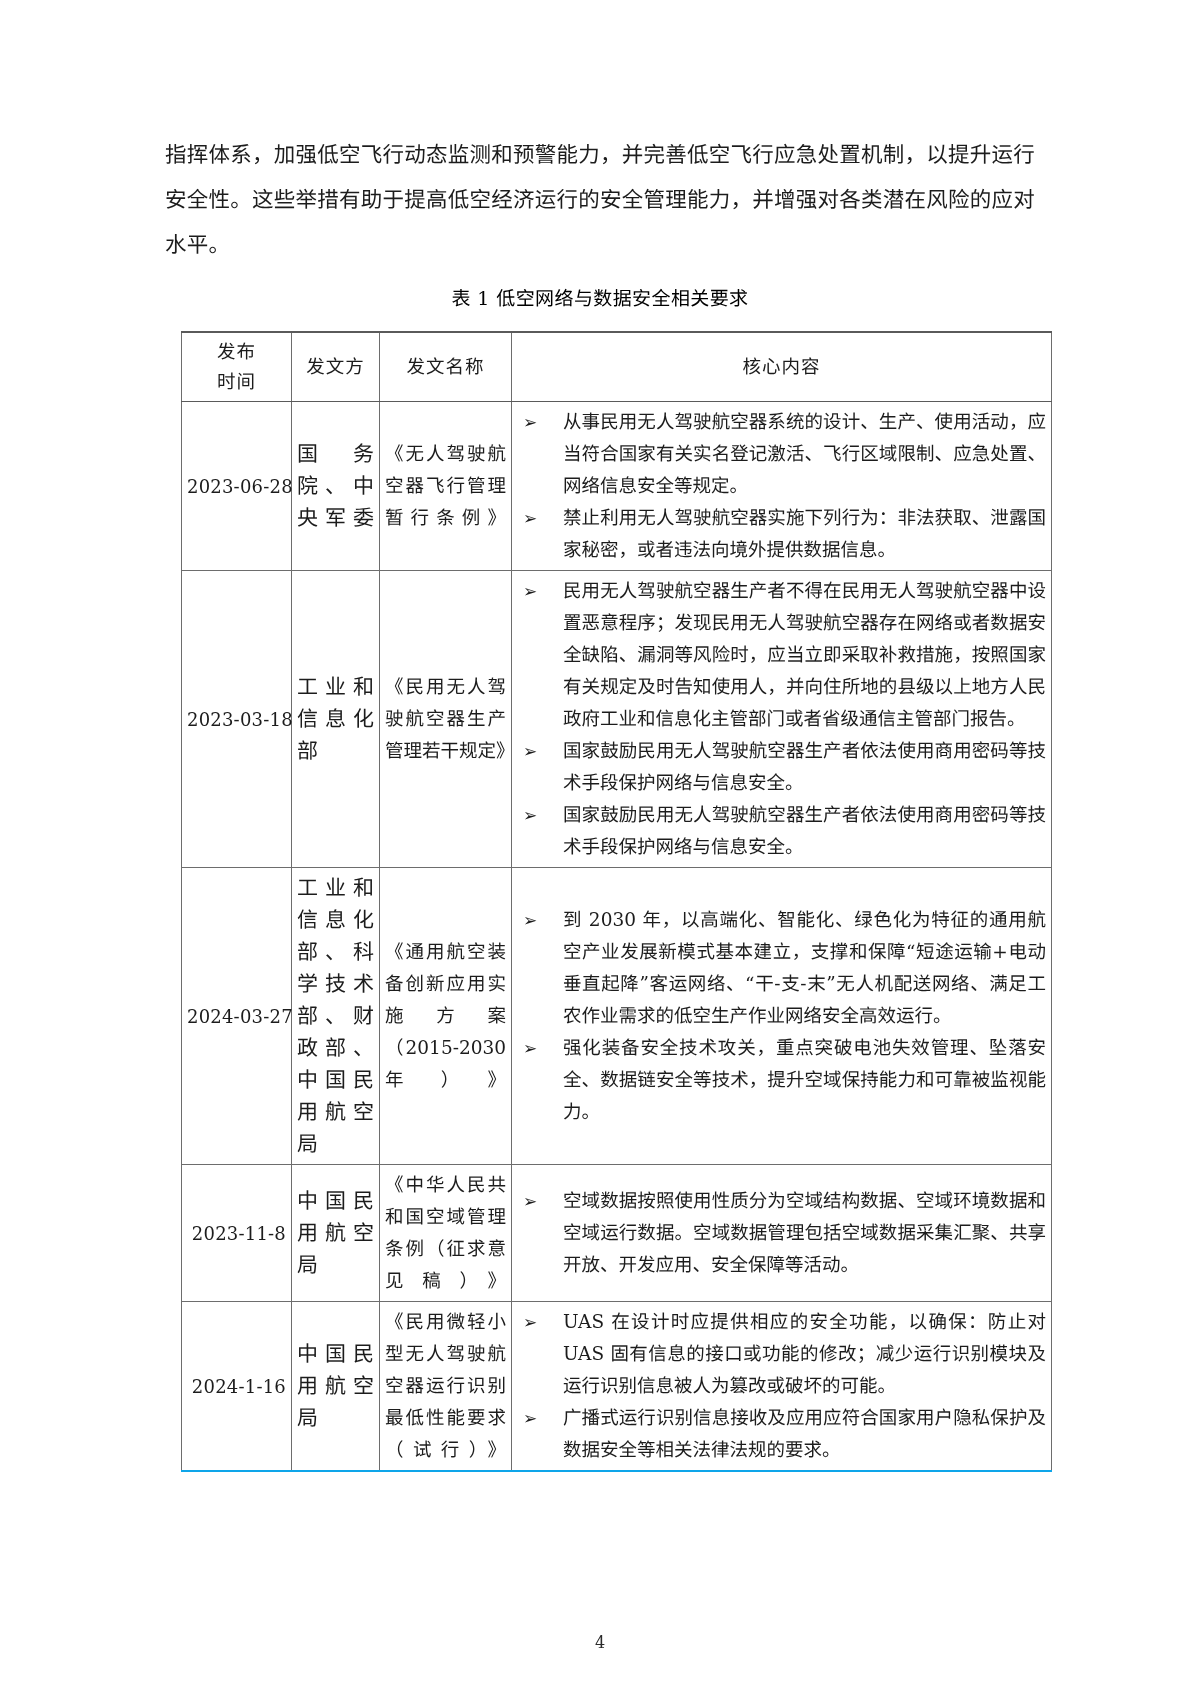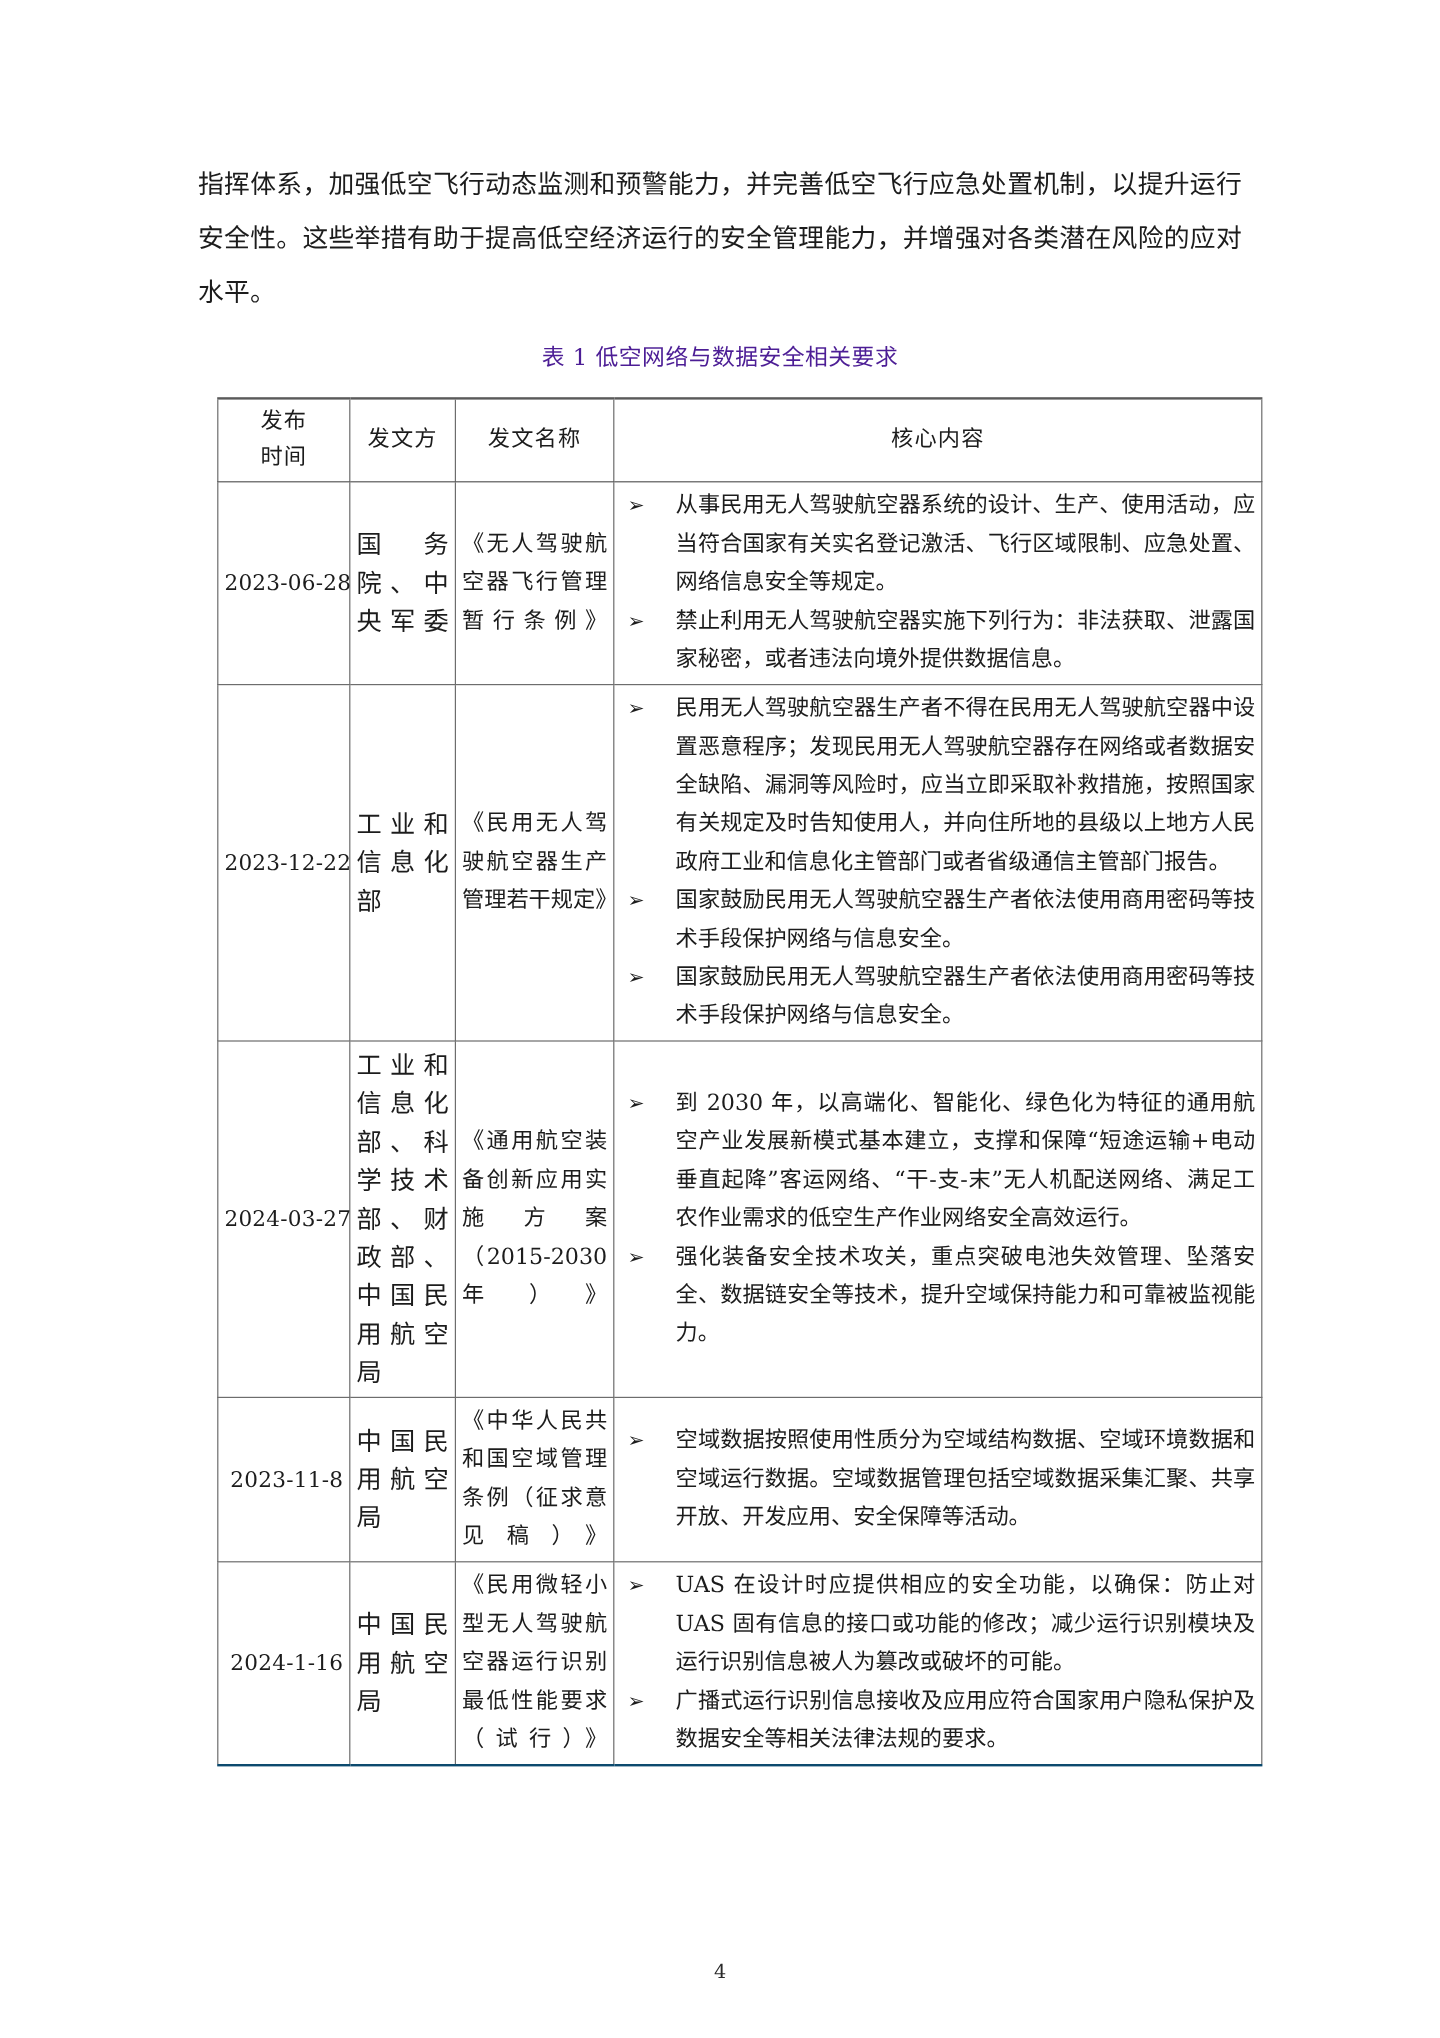--- a/index.html
+++ b/index.html
@@ -29,42 +29,42 @@
     text-align: justify;
     text-justify: inter-ideograph;
     color: #1c1c1c;
     margin: 0 0 10px 0;
   }
   .table-caption {
     text-align: center;
     font-size: 19px;
     line-height: 34px;
     margin: 14px 0 8px 0;
-    color: #4c1d95;
+    color: #000000;
     letter-spacing: 0.4px;
   }
   table.doc-table {
     border-collapse: collapse;
     width: 870px;
     table-layout: fixed;
     margin: 16px;
   }
   table.doc-table td, table.doc-table th {
     border: 1px solid #6d6d6d;
     vertical-align: middle;
     padding: 4px 5px;
     font-weight: normal;
     color: #1c1c1c;
   }
   table.doc-table thead td {
     border-top: 2px solid #5a5a5a;
     border-bottom: 1.5px solid #5a5a5a;
   }
   table.doc-table tbody tr:last-child td {
-    border-bottom: 2px solid #0c4a6e;
+    border-bottom: 2px solid #0ea5e9;
   }
   .col-date   { width: 110px; }
   .col-issuer { width: 88px; }
   .col-name   { width: 132px; }
   .col-core   { width: 540px; }
 
   .th-text {
     text-align: center;
     font-size: 18.5px;
     line-height: 30px;
@@ -166,21 +166,21 @@
         <td class="cell-name">《无人驾驶航空器飞行管理暂行条例》</td>
         <td class="cell-core">
           <ul class="bullets">
             <li><span class="marker">➢</span><span>从事民用无人驾驶航空器系统的设计、生产、使用活动，应当符合国家有关实名登记激活、飞行区域限制、应急处置、网络信息安全等规定。</span></li>
             <li><span class="marker">➢</span><span>禁止利用无人驾驶航空器实施下列行为：非法获取、泄露国家秘密，或者违法向境外提供数据信息。</span></li>
           </ul>
         </td>
       </tr>
 
       <tr>
-        <td class="cell-date">2023-12-22</td>
+        <td class="cell-date">2023-03-18</td>
         <td class="cell-issuer">工业和信息化部</td>
         <td class="cell-name">《民用无人驾驶航空器生产管理若干规定》</td>
         <td class="cell-core">
           <ul class="bullets">
             <li><span class="marker">➢</span><span>民用无人驾驶航空器生产者不得在民用无人驾驶航空器中设置恶意程序；发现民用无人驾驶航空器存在网络或者数据安全缺陷、漏洞等风险时，应当立即采取补救措施，按照国家有关规定及时告知使用人，并向住所地的县级以上地方人民政府工业和信息化主管部门或者省级通信主管部门报告。</span></li>
             <li><span class="marker">➢</span><span>国家鼓励民用无人驾驶航空器生产者依法使用商用密码等技术手段保护网络与信息安全。</span></li>
             <li><span class="marker">➢</span><span>国家鼓励民用无人驾驶航空器生产者依法使用商用密码等技术手段保护网络与信息安全。</span></li>
           </ul>
         </td>
       </tr>

